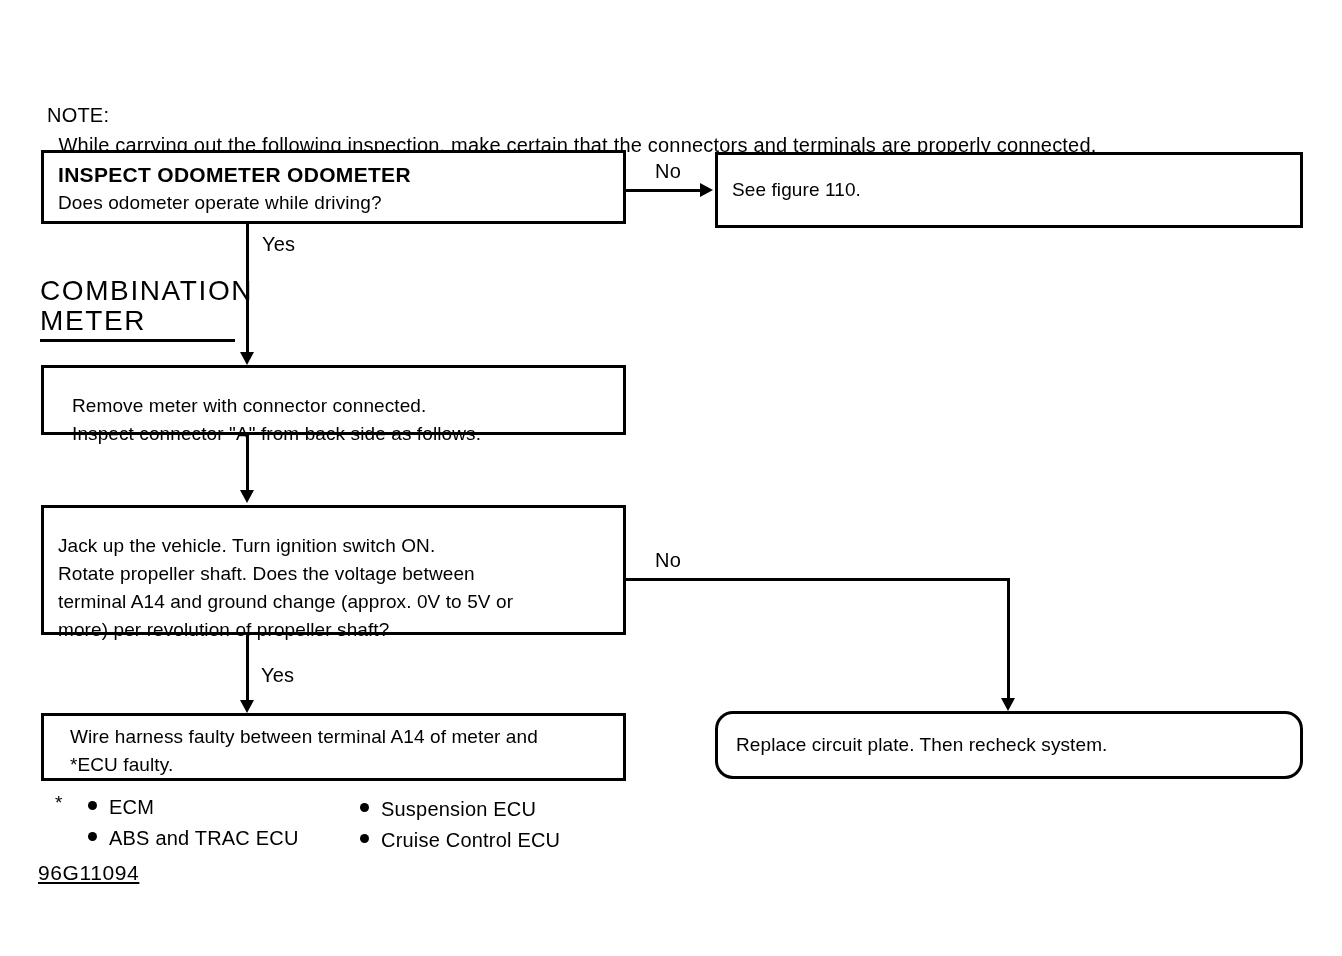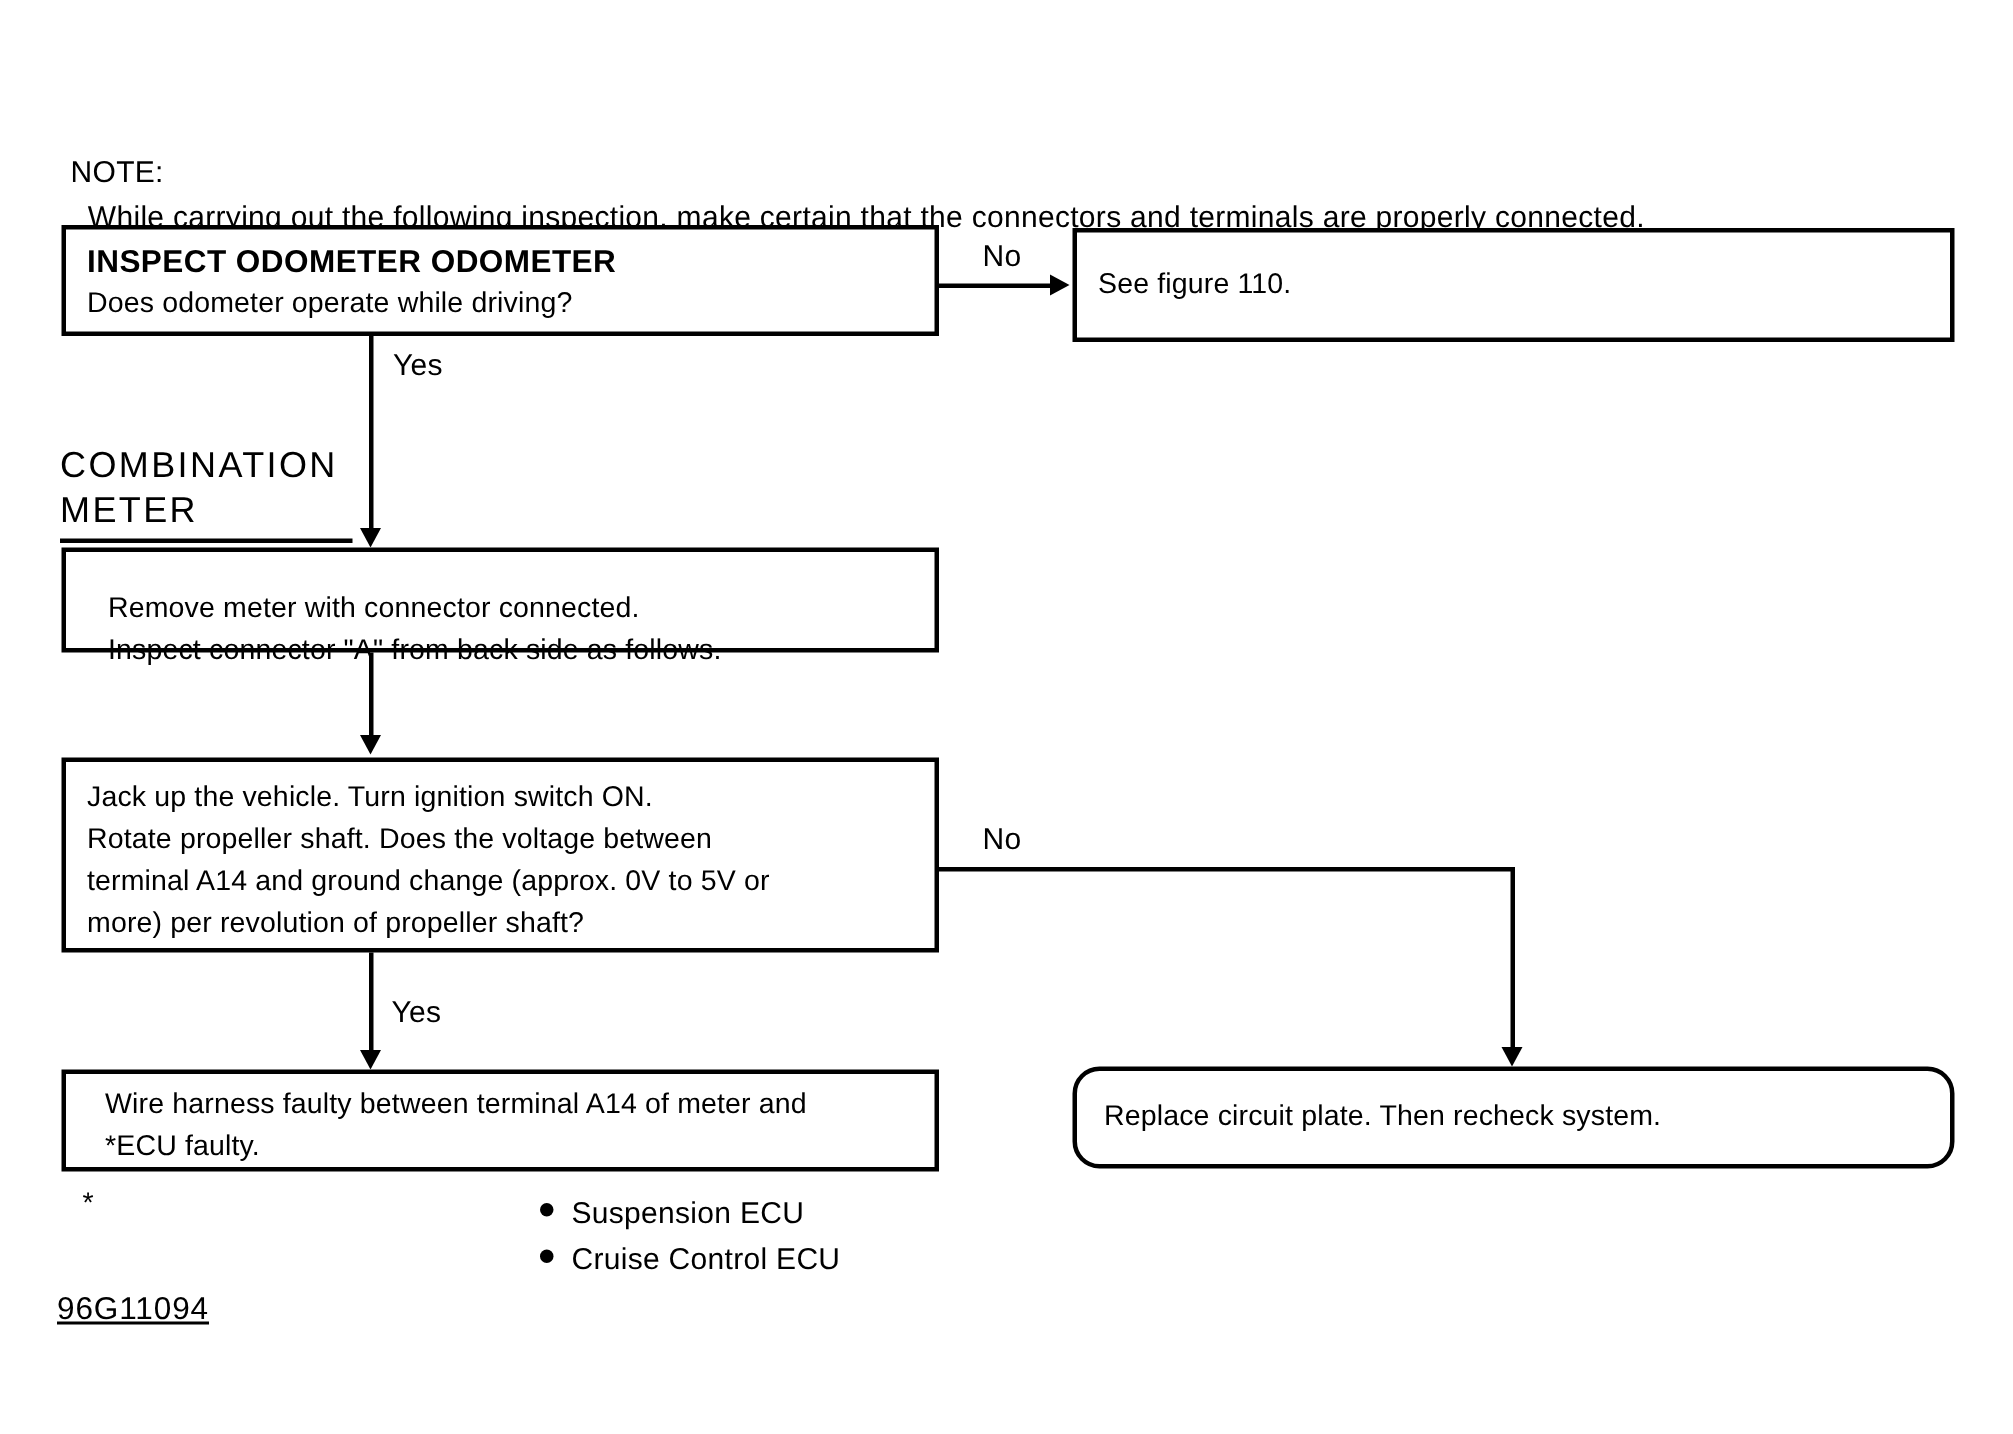--- a/index.html
+++ b/index.html
@@ -61,30 +61,30 @@
   #box-inspect     { left: 41px;  top: 150px; width: 585px;  height: 74px; }
   #box-seefig      { left: 715px; top: 152px; width: 588px;  height: 76px; }
   #box-remove      { left: 41px;  top: 365px; width: 585px;  height: 70px; }
   #box-jackup      { left: 41px;  top: 505px; width: 585px;  height: 130px; }
   #box-wire        { left: 41px;  top: 713px; width: 585px;  height: 68px; }
   #box-replace     { left: 715px; top: 711px; width: 588px;  height: 68px; border-radius: 18px; }
 
   #box-inspect .box-inner     { padding: 8px 14px; }
   #box-seefig .box-inner      { padding: 0 14px; display: flex; align-items: center; height: 100%; }
   #box-remove .box-inner      { padding: 24px 14px; margin-left: 14px; }
-  #box-jackup .box-inner      { padding: 10px 14px; }
+  #box-jackup .box-inner      { padding: 24px 14px; }
   #box-wire .box-inner        { padding: 7px 26px; }
   #box-replace .box-inner     { padding: 0 18px; display: flex; align-items: center; height: 100%; }
 
   
   .section-heading {
     position: absolute;
     left: 40px;
-    top: 296px;
-    font-size: 24px;
+    top: 276px;
+    font-size: 28px;
     line-height: 30px;
     letter-spacing: 1.6px;
   }
   .section-heading .rule {
     width: 195px;
     height: 3px;
     background: #000;
     margin-top: 3px;
   }
 
@@ -233,20 +233,30 @@
   </div>
 
   <div class="box" id="box-replace">
     <div class="box-inner">
       <div class="box-line">Replace circuit plate. Then recheck system.</div>
     </div>
   </div>
 
   <div class="asterisk-mark" id="bullet-asterisk">*</div>
 
+  <div class="bullet-group" id="bullets-left-col1">
+    <div class="bullet-row">
+      <span class="bullet-dot"></span>
+      <span>ECM</span>
+    </div>
+    <div class="bullet-row">
+      <span class="bullet-dot"></span>
+      <span>ABS and TRAC ECU</span>
+    </div>
+  </div>
 
   <div class="bullet-group" id="bullets-left-col2">
     <div class="bullet-row">
       <span class="bullet-dot"></span>
       <span>Suspension ECU</span>
     </div>
     <div class="bullet-row">
       <span class="bullet-dot"></span>
       <span>Cruise Control ECU</span>
     </div>

